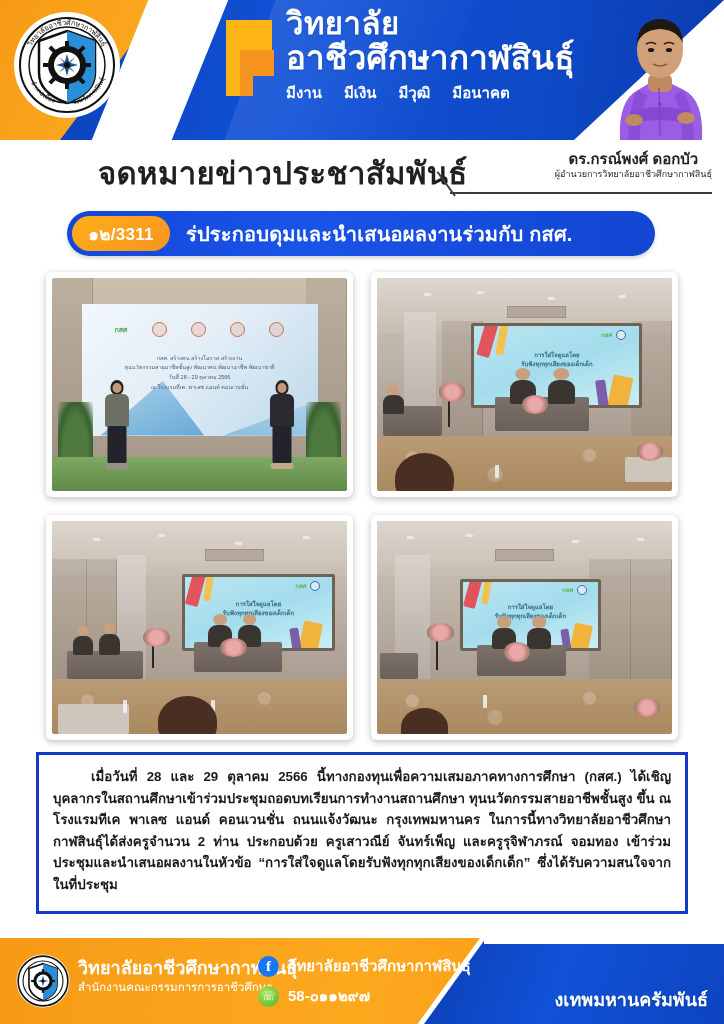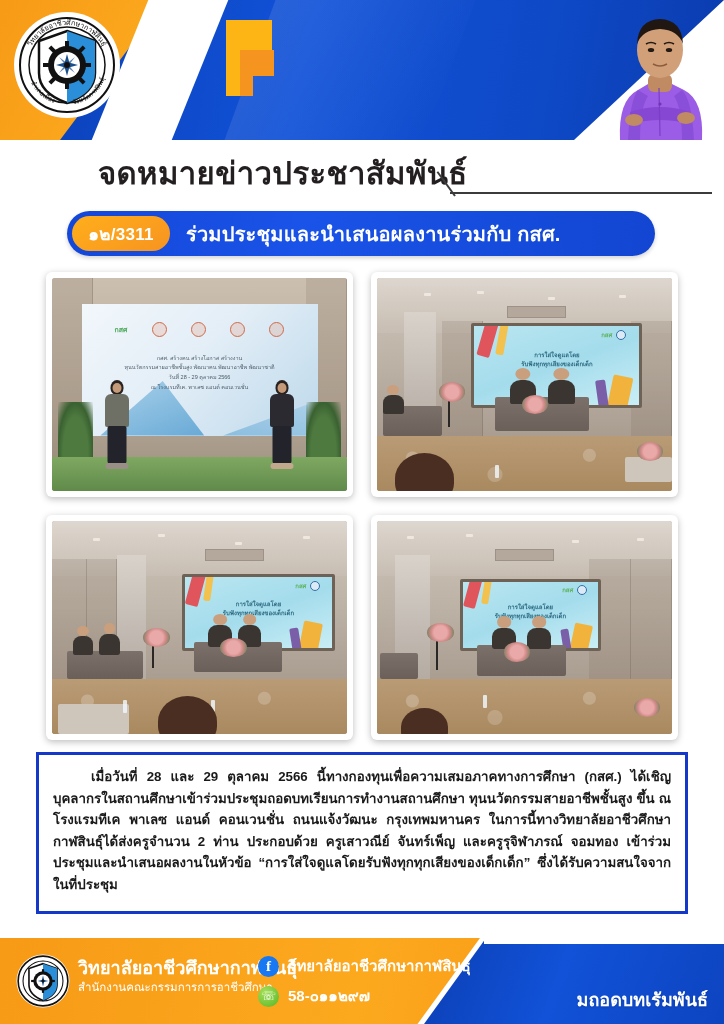--- a/index.html
+++ b/index.html
@@ -628,20 +628,30 @@
       </svg>
     </div>
 
     <div class="fmark">
       <div class="bar-a"></div>
       <div class="bar-b"></div>
       <div class="bar-c"></div>
       <div class="bar-d"></div>
     </div>
 
+    <div class="hdr-titles">
+      <div class="hdr-line1">วิทยาลัย</div>
+      <div class="hdr-line2">อาชีวศึกษากาฬสินธุ์</div>
+      <div class="hdr-slogans">
+        <span>มีงาน</span>
+        <span>มีเงิน</span>
+        <span>มีวุฒิ</span>
+        <span>มีอนาคต</span>
+      </div>
+    </div>
 
     <div class="portrait">
       <svg width="112" height="136" viewBox="0 0 112 136" aria-hidden="true">
         <path d="M16 136 Q14 96 34 86 L44 80 L68 80 L80 86 Q100 96 98 136 Z" fill="#9b5de5"></path>
         <path d="M34 86 Q26 96 24 136 L36 136 Q36 104 44 92 Z" fill="#8a4fd8"></path>
         <path d="M78 86 Q88 96 90 136 L78 136 Q78 104 70 92 Z" fill="#8a4fd8"></path>
         <rect x="44" y="70" width="24" height="18" rx="6" fill="#c08a63"></rect>
         <ellipse cx="56" cy="46" rx="23" ry="28" fill="#d2a078"></ellipse>
         <path d="M33 40 Q34 16 56 15 Q78 16 79 40 Q74 26 56 25 Q38 26 33 40 Z" fill="#201712"></path>
         <ellipse cx="47" cy="46" rx="3.2" ry="2.1" fill="#241a14"></ellipse>
@@ -653,27 +663,31 @@
         <ellipse cx="30" cy="116" rx="9" ry="6" fill="#c08a63"></ellipse>
         <ellipse cx="82" cy="114" rx="9" ry="6" fill="#c08a63"></ellipse>
         <path d="M55 84 L56 132" stroke="#7a3fc4" stroke-width="1.2"></path>
         <circle cx="56" cy="100" r="1.6" fill="#6d37b4"></circle>
       </svg>
     </div>
   </div>
 
   <div class="title-row">
     <div class="main-title">จดหมายข่าวประชาสัมพันธ์</div>
+    <div class="director-block">
+      <div class="director-name">ดร.กรณ์พงศ์ ดอกบัว</div>
+      <div class="director-role">ผู้อำนวยการวิทยาลัยอาชีวศึกษากาฬสินธุ์</div>
+    </div>
     <div class="director-rule"></div>
     <div class="director-tick"></div>
   </div>
 
   <div class="subtitle-bar">
     <div class="issue-badge">๑๒/3311</div>
-    <div class="subtitle-text">ร่วมประชุมและนำเสนอผลงานร่วมกับ กสศ.</div>
+    <div class="subtitle-text">ร่ประกอบดุมและนำเสนอผลงานร่วมกับ กสศ.</div>
   </div>
 
   <div class="photo-grid">
 
     <div class="photo-card">
       <div class="photo-inner">
         <div class="room-wall" style="background:linear-gradient(180deg,#cbbfb0 0%,#b8aa9a 55%,#9d8f7e 100%)"></div>
         <div class="room-panel" style="left:0;top:0;width:14%;height:100%"></div>
         <div class="room-panel" style="left:86%;top:0;width:14%;height:100%"></div>
         <div class="backdrop">
@@ -890,16 +904,16 @@
       <div class="ftr-contact-row">
         <span class="icon-circle icon-fb">f</span>
         <span class="label">วิทยาลัยอาชีวศึกษากาฬสินธุ์</span>
       </div>
       <div class="ftr-contact-row">
         <span class="icon-circle icon-phone">☏</span>
         <span class="label">58-๐๑๑๒๙๗</span>
       </div>
     </div>
 
-    <div class="ftr-dept">มถอดบทเรัมพันธ์</div>
+    <div class="ftr-dept">งเทพมหานครัมพันธ์</div>
   </div>
 
 </div>
 
 </body></html>

